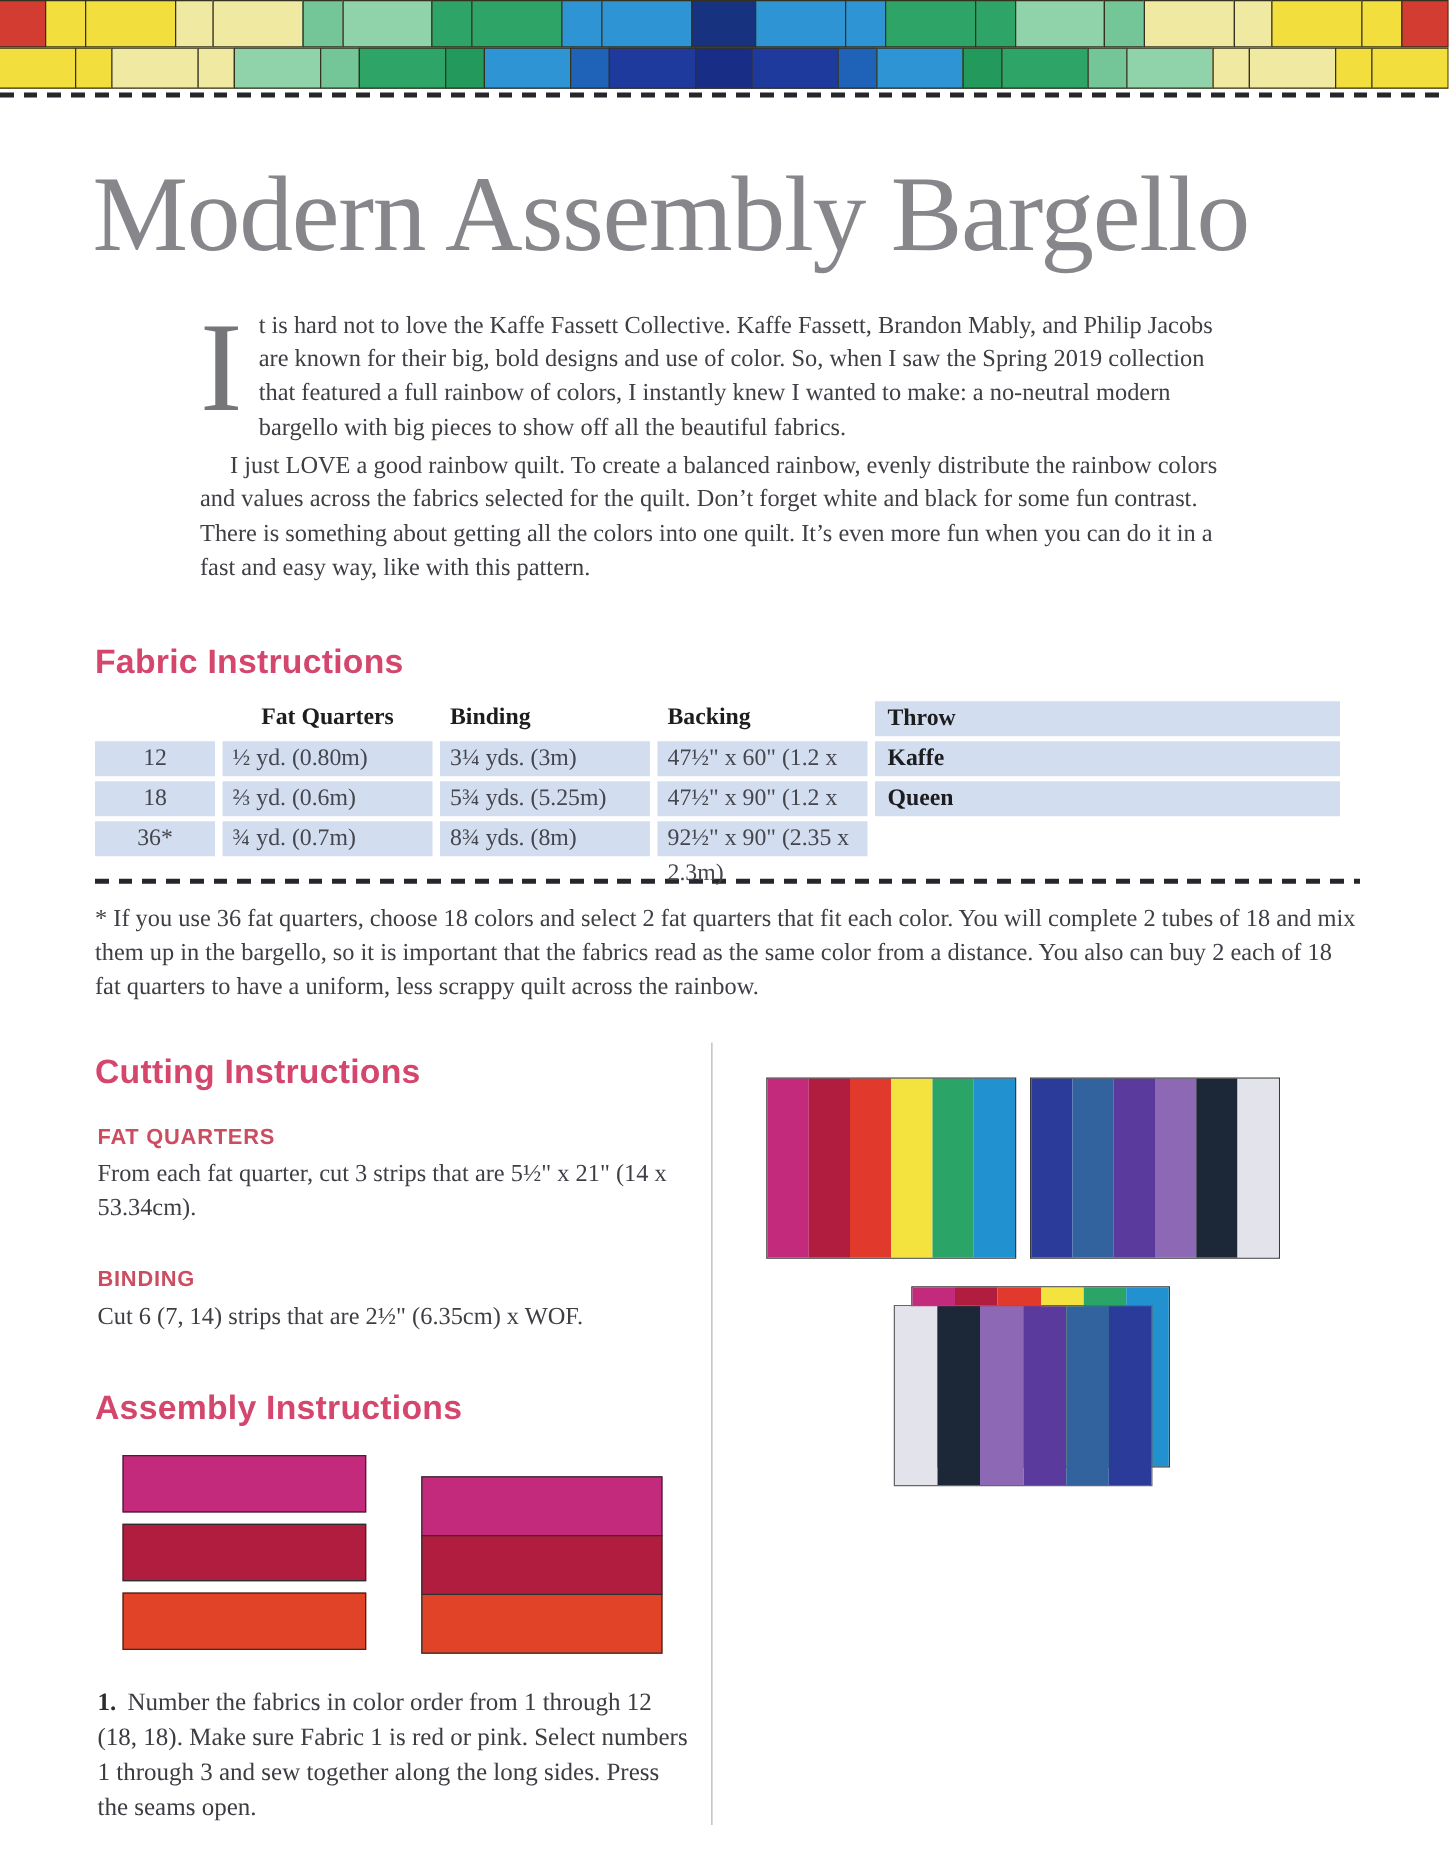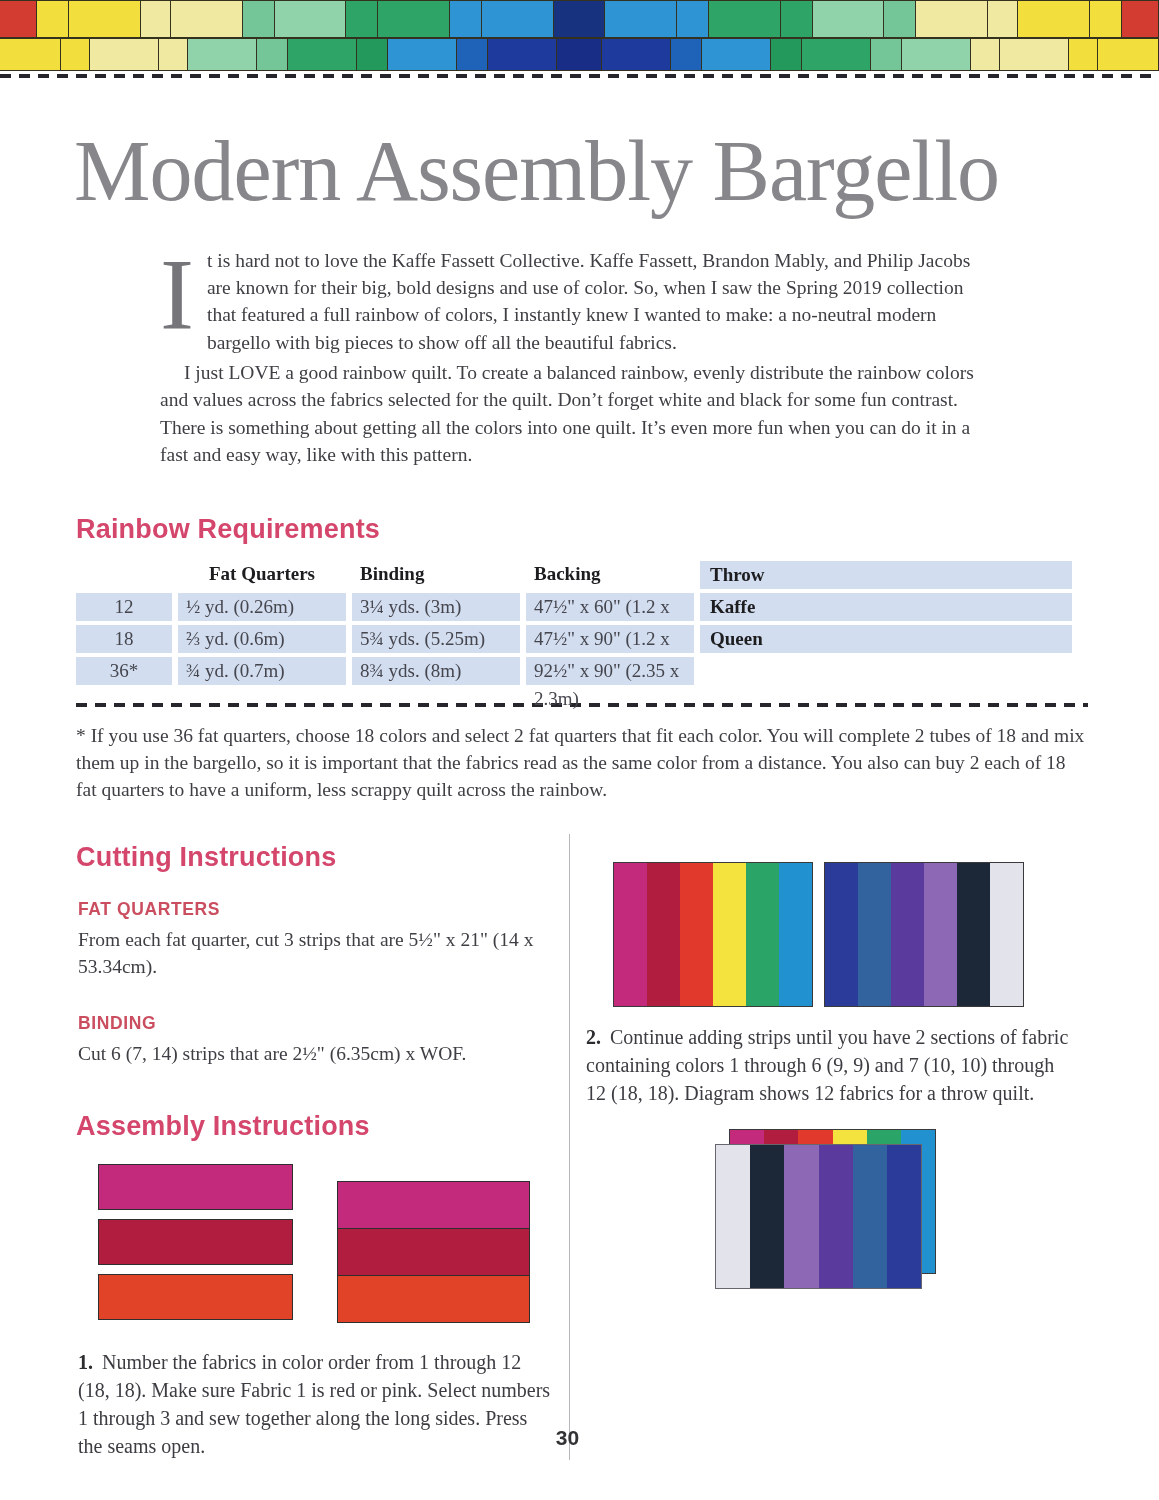--- a/index.html
+++ b/index.html
@@ -123,31 +123,31 @@
   <div class="content">
 
     <h1 class="title">Modern Assembly Bargello</h1>
 
     <div class="intro">
       <span class="dropcap">I</span>
       <p>t is hard not to love the Kaffe Fassett Collective. Kaffe Fassett, Brandon Mably, and Philip Jacobs are known for their big, bold designs and use of color. So, when I saw the Spring 2019 collection that featured a full rainbow of colors, I instantly knew I wanted to make: a no-neutral modern bargello with big pieces to show off all the beautiful fabrics.</p>
       <p class="indent">I just LOVE a good rainbow quilt. To create a balanced rainbow, evenly distribute the rainbow colors and values across the fabrics selected for the quilt. Don’t forget white and black for some fun contrast. There is something about getting all the colors into one quilt. It’s even more fun when you can do it in a fast and easy way, like with this pattern.</p>
     </div>
 
-    <h2 class="sec">Rainbow Requirements</h2>
+    <h2 class="sec">Fabric Instructions</h2>
 
     <div class="fab-table">
       <div class="hcell"></div>
       <div class="hcell center">Fat Quarters</div>
       <div class="hcell">Binding</div>
       <div class="hcell">Backing</div>
 
       <div class="cell name">Throw</div>
       <div class="cell center">12</div>
-      <div class="cell">½ yd. (0.26m)</div>
+      <div class="cell">½ yd. (0.80m)</div>
       <div class="cell">3¼ yds. (3m)</div>
       <div class="cell">47½" x 60" (1.2 x 1.5m)</div>
 
       <div class="cell name">Kaffe</div>
       <div class="cell center">18</div>
       <div class="cell">⅔ yd. (0.6m)</div>
       <div class="cell">5¾ yds. (5.25m)</div>
       <div class="cell">47½" x 90" (1.2 x 2.3m)</div>
 
       <div class="cell name">Queen</div>
@@ -200,21 +200,20 @@
             </div>
           <div class="sect">
               <div class="blk" style="background: rgb(43, 59, 154);"></div>
               <div class="blk" style="background: rgb(50, 99, 159);"></div>
               <div class="blk" style="background: rgb(90, 58, 156);"></div>
               <div class="blk" style="background: rgb(141, 104, 180);"></div>
               <div class="blk" style="background: rgb(28, 39, 55);"></div>
               <div class="blk" style="background: rgb(227, 227, 235);"></div>
             </div>
         </div>
-        <p class="step"><b class="stepnum">2.</b><span>Continue adding strips until you have 2 sections of fabric containing colors 1 through 6 (9, 9) and 7 (10, 10) through 12 (18, 18). Diagram shows 12 fabrics for a throw quilt.</span></p>
 
         <div class="d3">
           <div class="d3-back">
               <div class="blk" style="background: rgb(196, 42, 124);"></div>
               <div class="blk" style="background: rgb(176, 29, 63);"></div>
               <div class="blk" style="background: rgb(225, 58, 45);"></div>
               <div class="blk" style="background: rgb(244, 227, 62);"></div>
               <div class="blk" style="background: rgb(42, 165, 103);"></div>
               <div class="blk" style="background: rgb(33, 145, 207);"></div>
             </div>
@@ -225,14 +224,13 @@
               <div class="blk" style="background: rgb(90, 58, 156);"></div>
               <div class="blk" style="background: rgb(50, 99, 159);"></div>
               <div class="blk" style="background: rgb(43, 59, 154);"></div>
             </div>
         </div>
       </div>
 
     </div>
   </div>
 
-  <div class="page-num">30</div>
 </div>
 
 </body></html>

